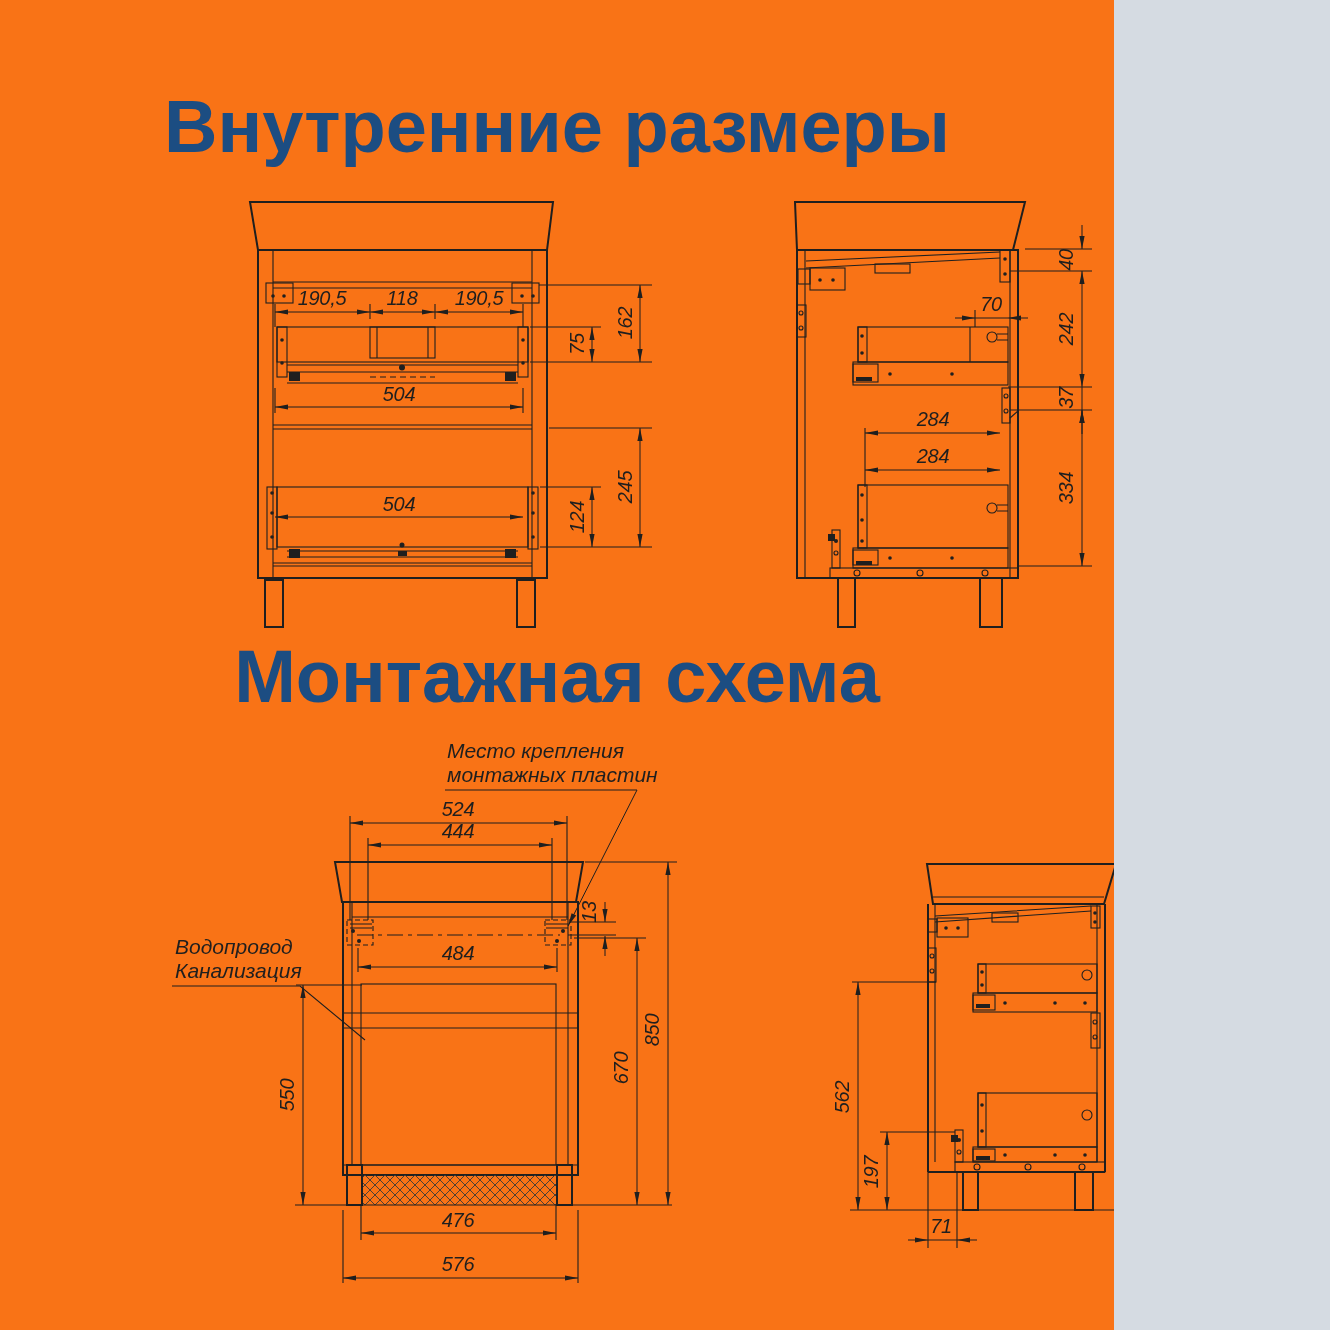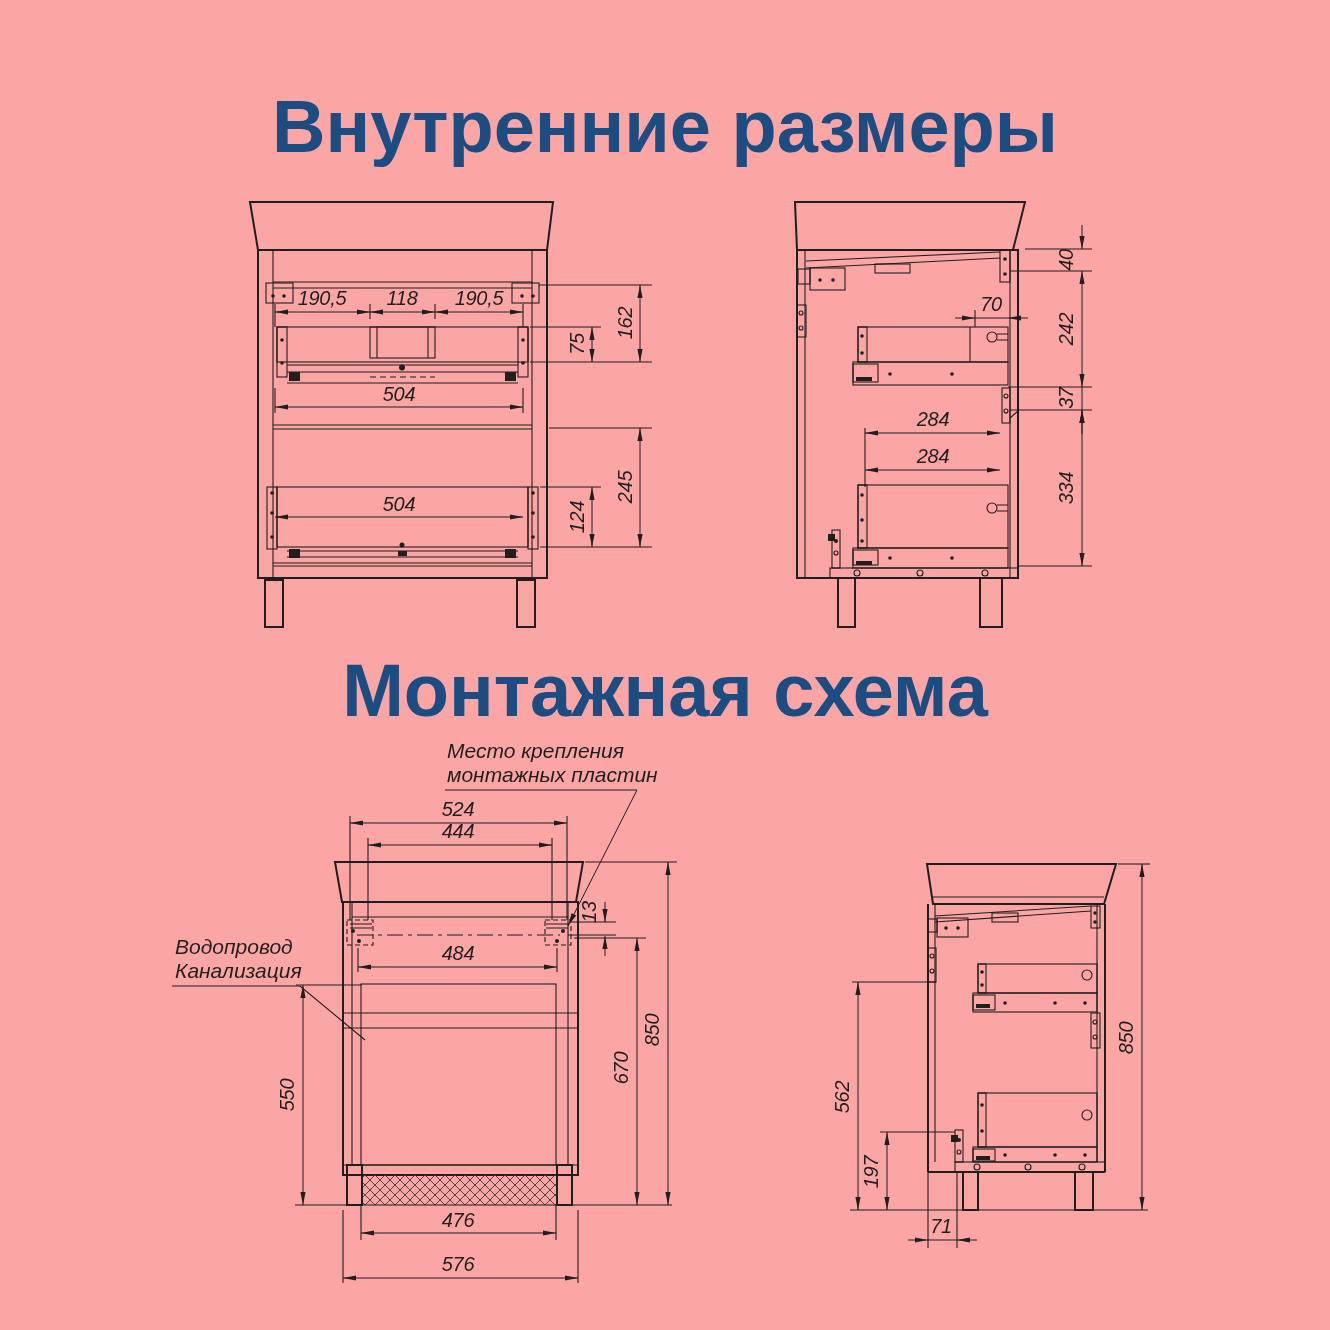--- a/index.html
+++ b/index.html
@@ -1,21 +1,21 @@
 <!DOCTYPE html>
 <html><head>
 <meta charset="utf-8">
 <style>
   html,body{margin:0;padding:0;}
   body{background:#d5dbe2;font-family:"Liberation Sans",sans-serif;}
-  #page{position:relative;width:1330px;height:1330px;background:#fca5a5;overflow:hidden;}
+  #page{position:relative;width:1114px;height:1330px;background:#f97316;overflow:hidden;}
   .title{position:absolute;left:0;width:100%;text-align:center;font-family:"Liberation Sans",sans-serif;
          font-weight:bold;font-size:74px;color:#1c4d82;letter-spacing:0;}
   #title-internal{top:84px;}
-  #title-mounting{top:648px;}
+  #title-mounting{top:634px;}
   svg{position:absolute;left:0;top:0;}
   .s2{stroke:#1f1f1f;stroke-width:2;fill:none;stroke-linejoin:miter;}
   .s1{stroke:#1f1f1f;stroke-width:1.1;fill:none;}
   .sd{stroke:#1f1f1f;stroke-width:1;fill:none;}
   .fd{fill:#1f1f1f;stroke:none;}
   .dsh{stroke-dasharray:5 3;}
   .ddt{stroke-dasharray:16 5 4 5;}
   text.dim{font-family:"Liberation Sans",sans-serif;font-style:italic;font-size:20px;fill:#1f1f1f;letter-spacing:-0.3px;}
   text.lbl{font-family:"Liberation Sans",sans-serif;font-style:italic;font-size:21px;fill:#1f1f1f;}
 </style>

